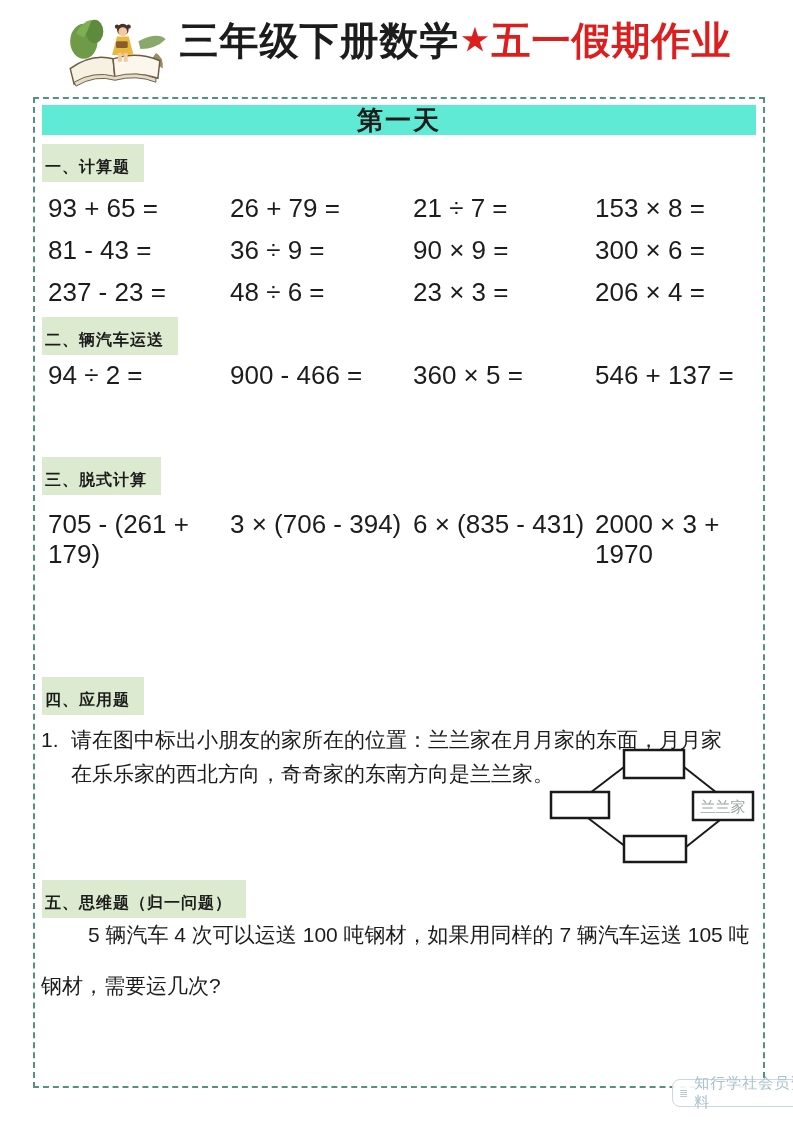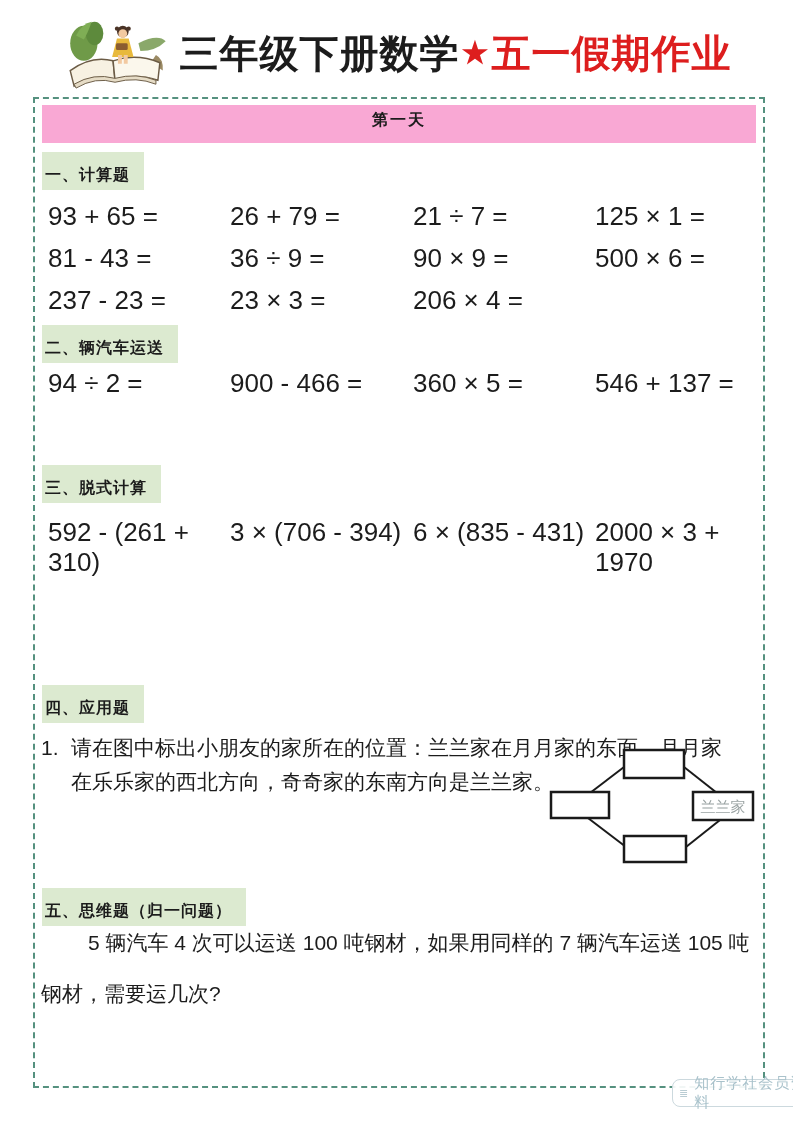--- a/index.html
+++ b/index.html
@@ -2,32 +2,32 @@
 <html><head>
 <meta charset="utf-8">
 <style>
   html,body{margin:0;padding:0;}
   body{width:793px;height:1122px;position:relative;background:#ffffff;overflow:hidden;
        font-family:"Liberation Sans","DejaVu Sans",sans-serif;color:#1c1c1c;}
   .page{position:absolute;inset:0;}
 
   
   .header{position:absolute;left:0;top:14px;width:793px;height:80px;
-          display:flex;justify-content:center;align-items:center;gap:10px;}
+          display:flex;justify-content:center;gap:10px;}
   .illu{width:108px;height:76px;flex:0 0 auto;}
   .title{font-family:"Liberation Serif","DejaVu Serif",serif;font-weight:bold;
          font-size:39px;letter-spacing:1px;white-space:nowrap;}
   .t-red{color:#dd1e1e;}
   .star{font-size:30px;vertical-align:4px;margin:0 2px;}
 
   
   .sheet{position:absolute;left:33px;top:97px;width:716px;height:987px;
          border:2px dashed #55917f;background:#ffffff;padding:0 6px;box-sizing:content-box;}
-  .banner{margin:6px 1px 0;height:38px;line-height:30px;background:#f9a8d4;
-          text-align:center;font-weight:bold;font-size:16px;letter-spacing:2px;}
+  .banner{margin:6px 1px 0;height:30px;line-height:30px;background:#5eead4;
+          text-align:center;font-weight:bold;font-size:26px;letter-spacing:2px;}
   .sec{margin-left:1px;}
   .sec-head{display:inline-block;background:#dcead0;font-weight:bold;font-size:16px;
             padding:11px 14px 3px 3px;line-height:24px;letter-spacing:1px;}
   .m-s1{margin-top:9px;}  .m-s2{margin-top:11px;} .m-s3{margin-top:68px;}
   .m-s4{margin-top:138px;} .m-s5{margin-top:91px;}
 
   .prow{display:grid;grid-template-columns:182px 183px 182px auto;
         padding-left:7px;font-size:26px;height:28px;line-height:28px;}
   .prow.r1{margin-top:12px;} .prow.rn{margin-top:14px;} .prow.r2{margin-top:6px;}
   .prow.r3{margin-top:14px;height:30px;line-height:30px;}
@@ -82,49 +82,50 @@
 
     <div class="banner">第一天</div>
 
     <div class="sec m-s1">
       <span class="sec-head">一、计算题</span>
     </div>
     <div class="prow r1">
       <span>93 + 65 =</span>
       <span>26 + 79 =</span>
       <span>21 ÷ 7 =</span>
-      <span>125 × 1 =</span>
+      <span>153 × 8 =</span>
     </div>
     <div class="prow rn">
       <span>81 - 43 =</span>
       <span>36 ÷ 9 =</span>
       <span>90 × 9 =</span>
-      <span>500 × 6 =</span>
+      <span>300 × 6 =</span>
     </div>
     <div class="prow rn">
       <span>237 - 23 =</span>
+      <span>48 ÷ 6 =</span>
       <span>23 × 3 =</span>
       <span>206 × 4 =</span>
     </div>
 
     <div class="sec m-s2">
       <span class="sec-head">二、辆汽车运送</span>
     </div>
     <div class="prow r2">
       <span>94 ÷ 2 =</span>
       <span>900 - 466 =</span>
       <span>360 × 5 =</span>
       <span>546 + 137 =</span>
     </div>
 
     <div class="sec m-s3">
       <span class="sec-head">三、脱式计算</span>
     </div>
     <div class="prow r3">
-      <span>592 - (261 + 310)</span>
+      <span>705 - (261 + 179)</span>
       <span>3 × (706 - 394)</span>
       <span>6 × (835 - 431)</span>
       <span>2000 × 3 + 1970</span>
     </div>
 
     <div class="sec m-s4">
       <span class="sec-head">四、应用题</span>
     </div>
     <div class="para q-line1">
       <span class="q-num">1.</span>

